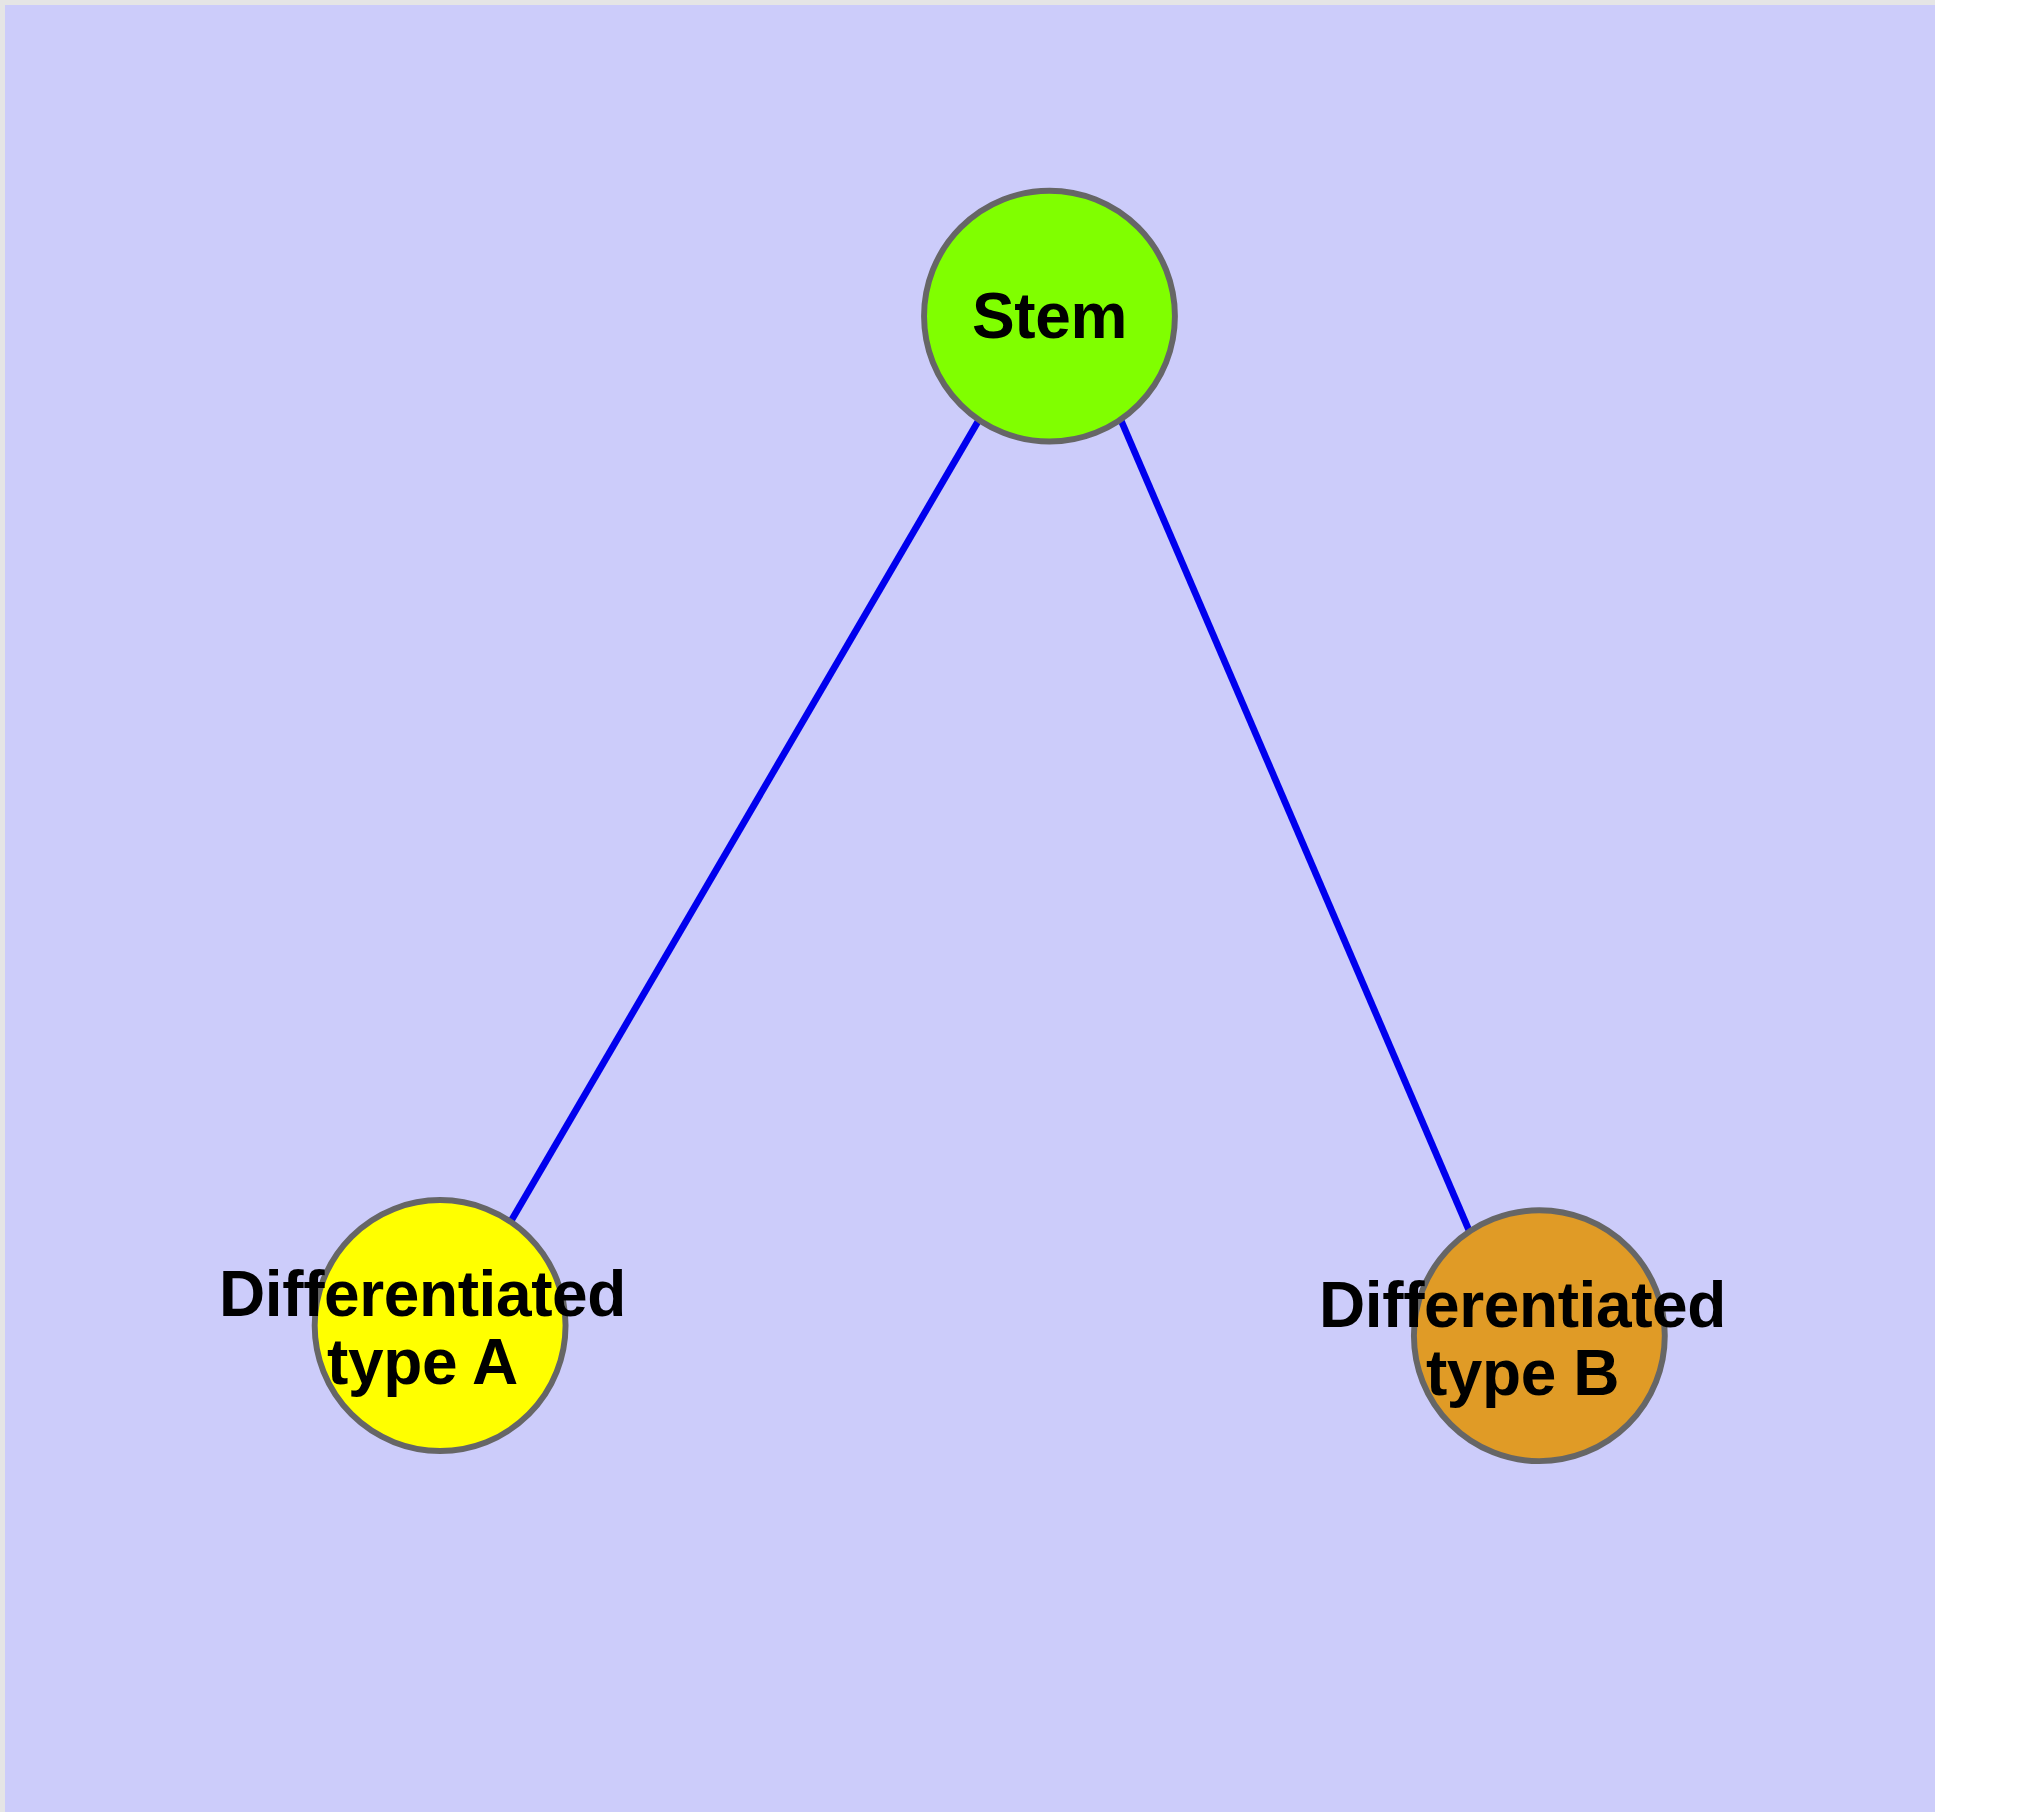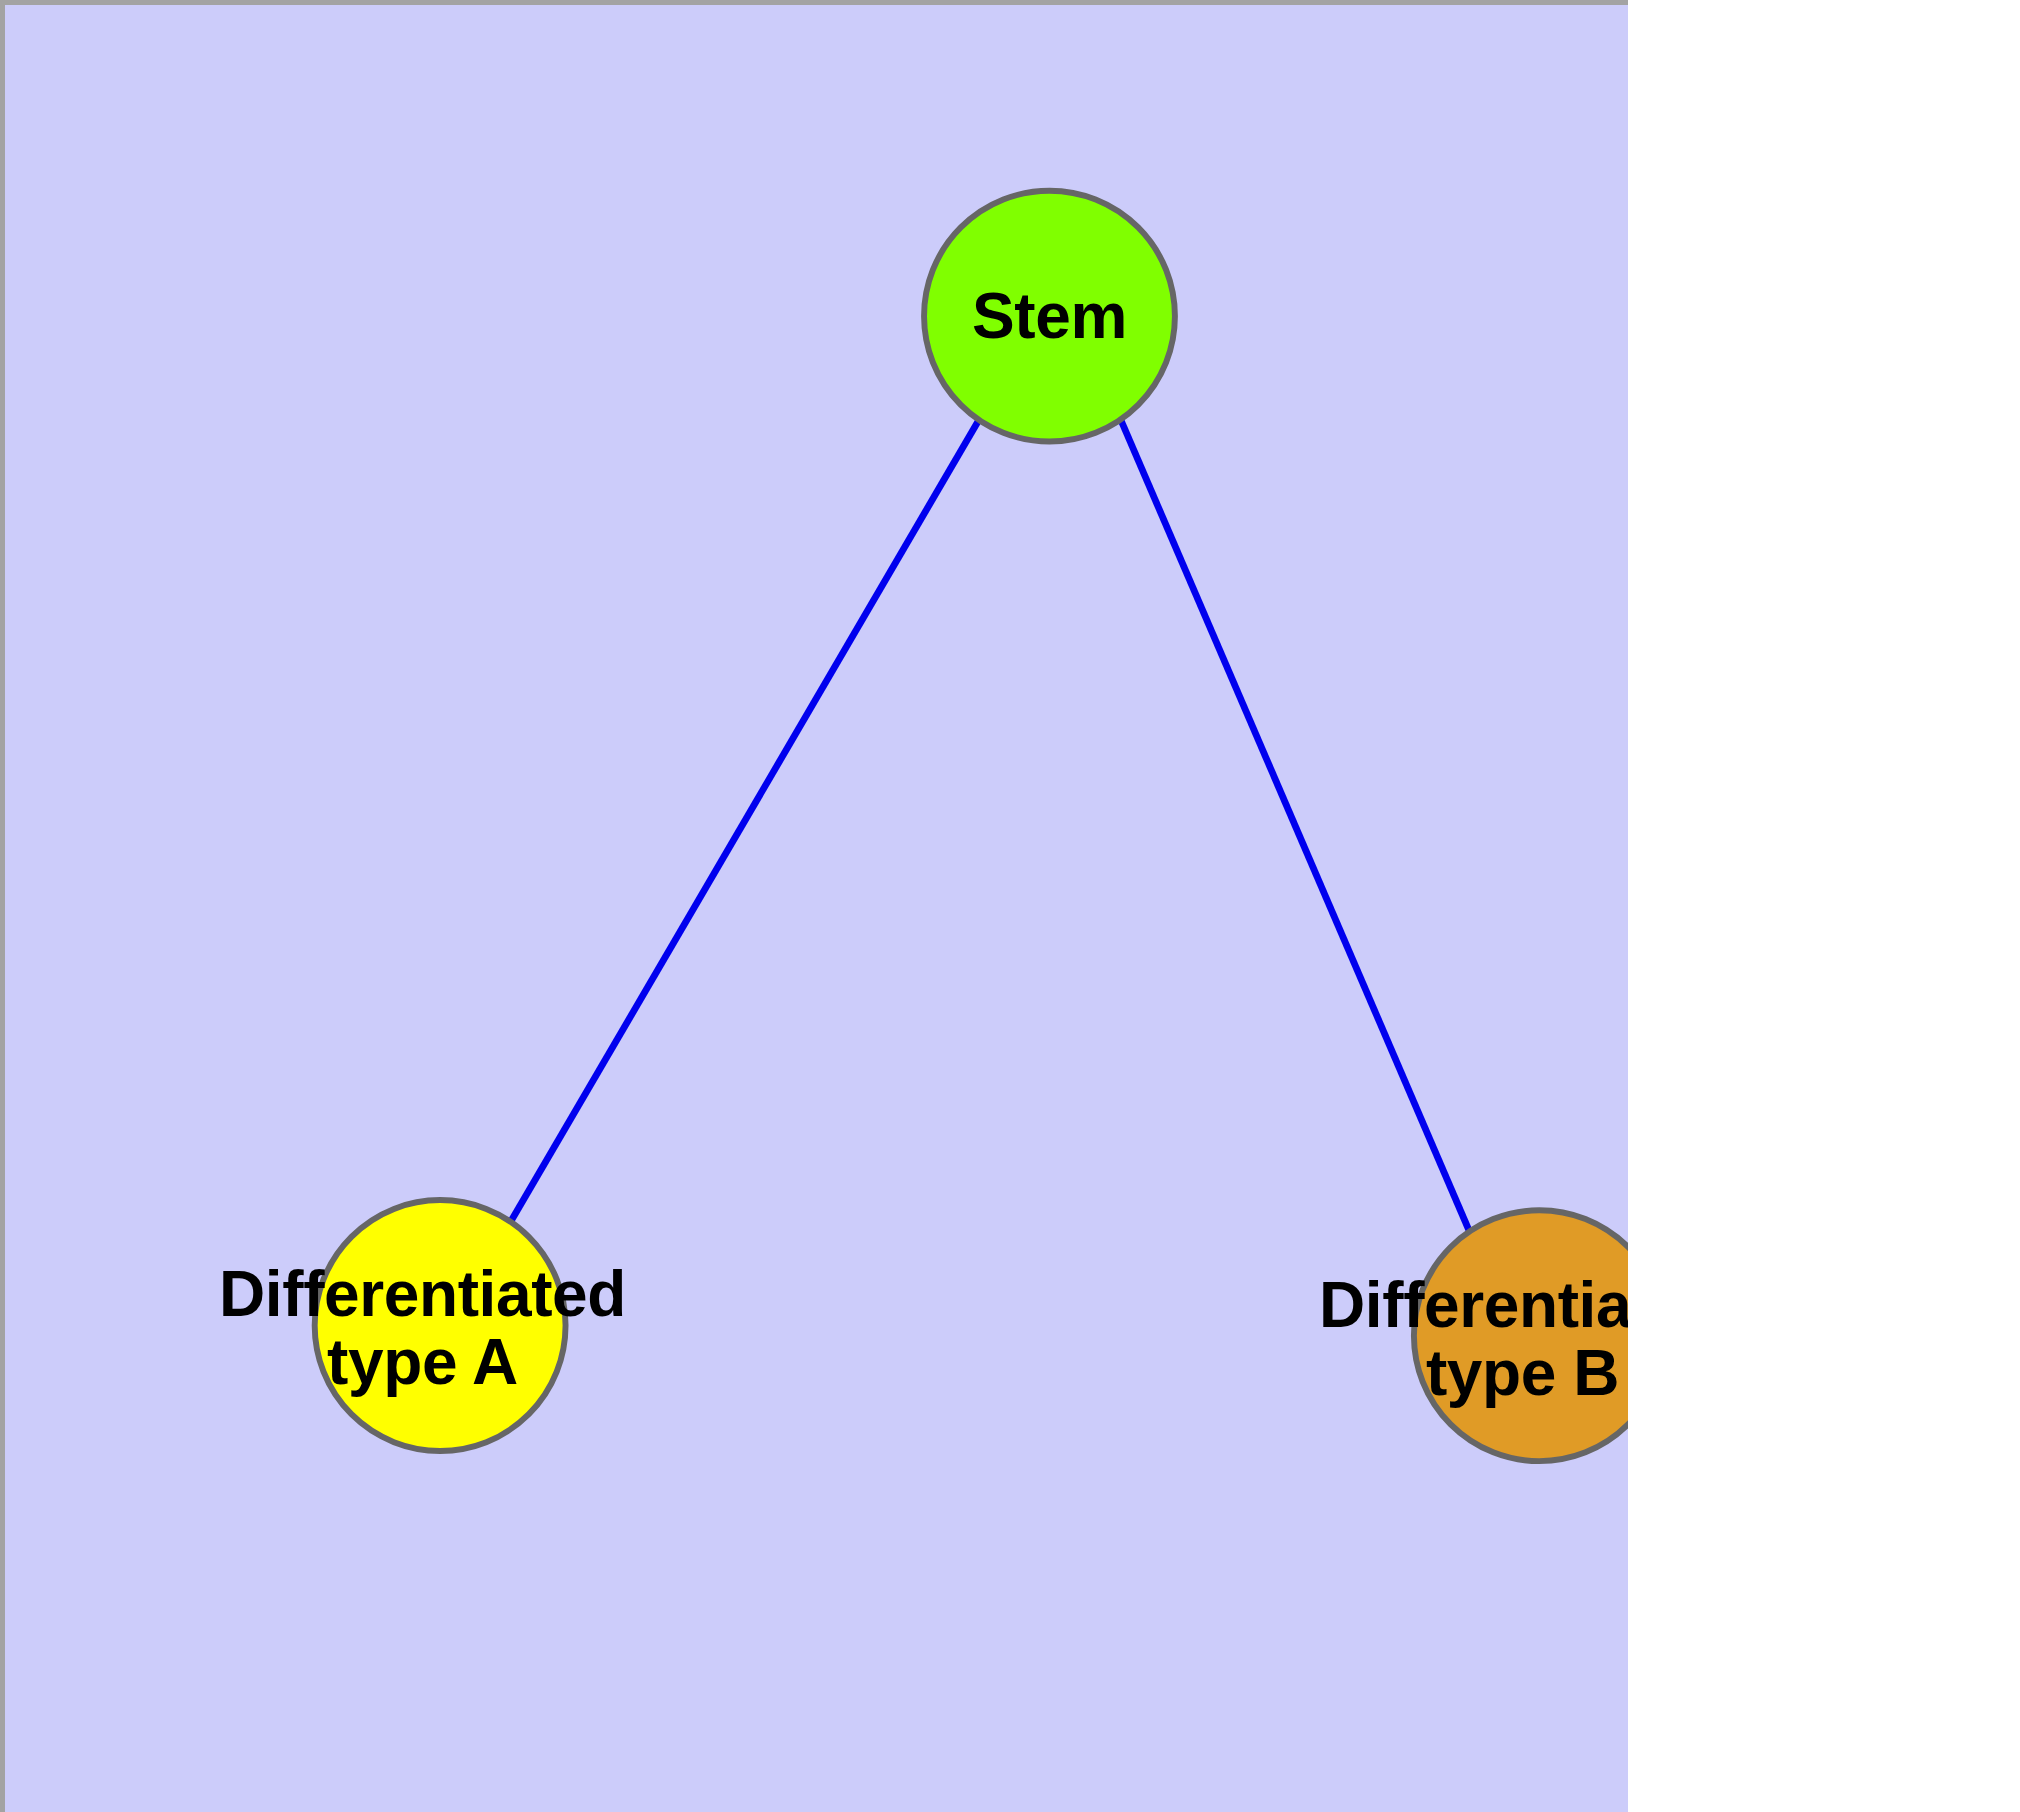--- a/index.html
+++ b/index.html
@@ -3,23 +3,23 @@
 <meta charset="utf-8">
 <title>Cell Differentiation Graph</title>
 <style>
   html, body {
     margin: 0;
     padding: 0;
     background: #ffffff;
   }
   #canvas {
     position: relative;
-    width: 1628px;
+    width: 1935px;
     height: 1812px;
-    background: #a3a3a3;
+    background: #e5e5e5;
     overflow: hidden;
     font-family: "Liberation Sans", "DejaVu Sans", sans-serif;
     text-decoration: underline;
   }
   #plot-bg {
     position: absolute;
     left: 5.1px;
     top: 5.1px;
     width: 2015px;
     height: 1807px;

